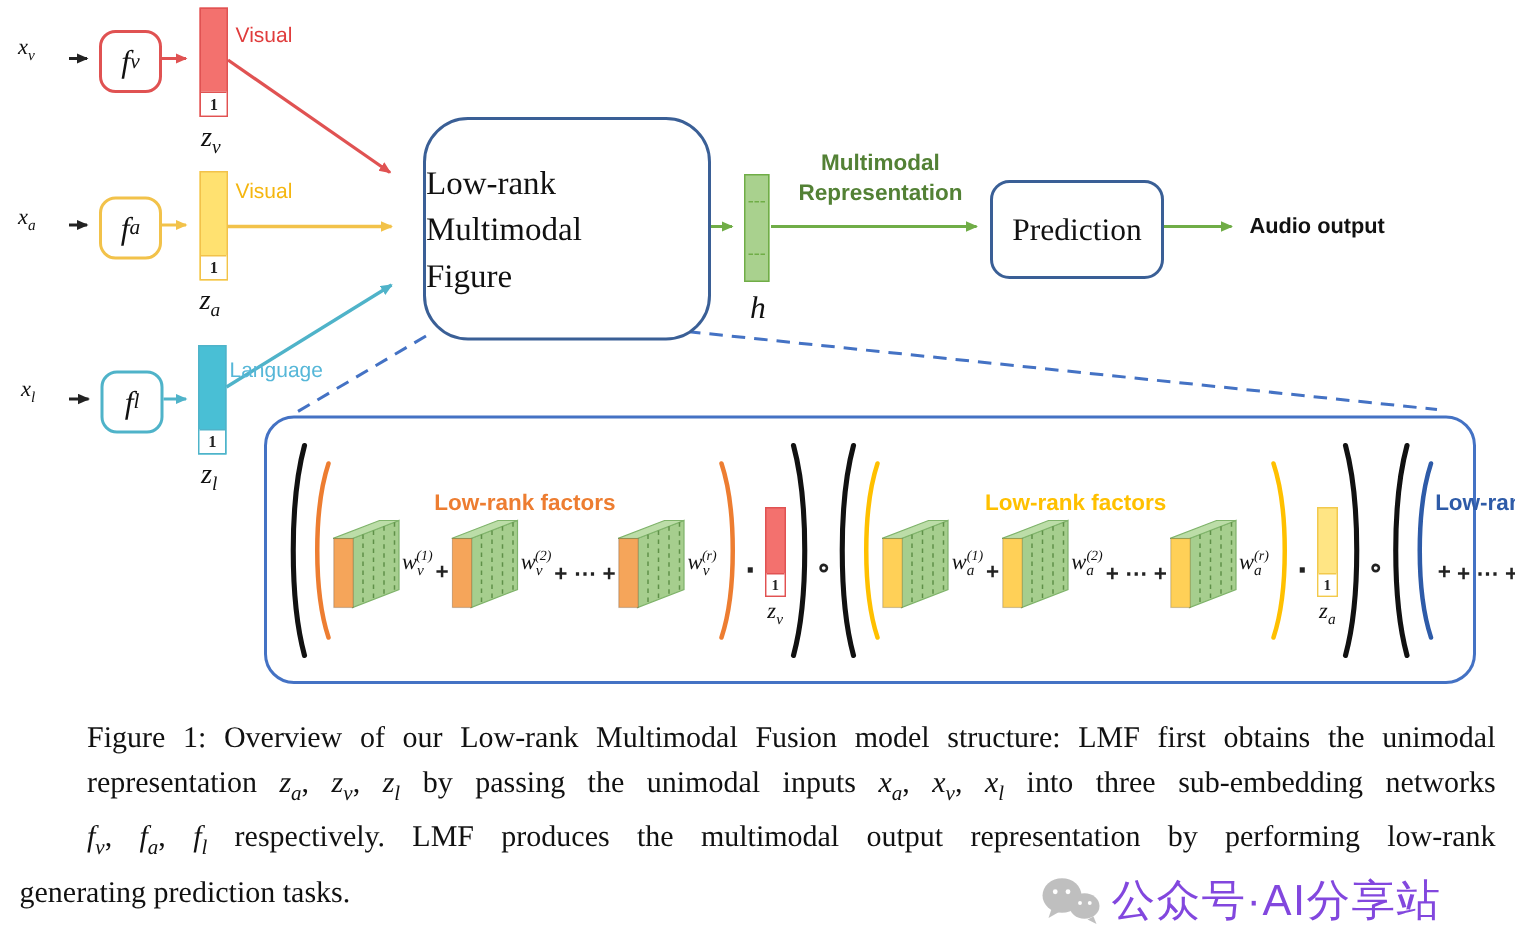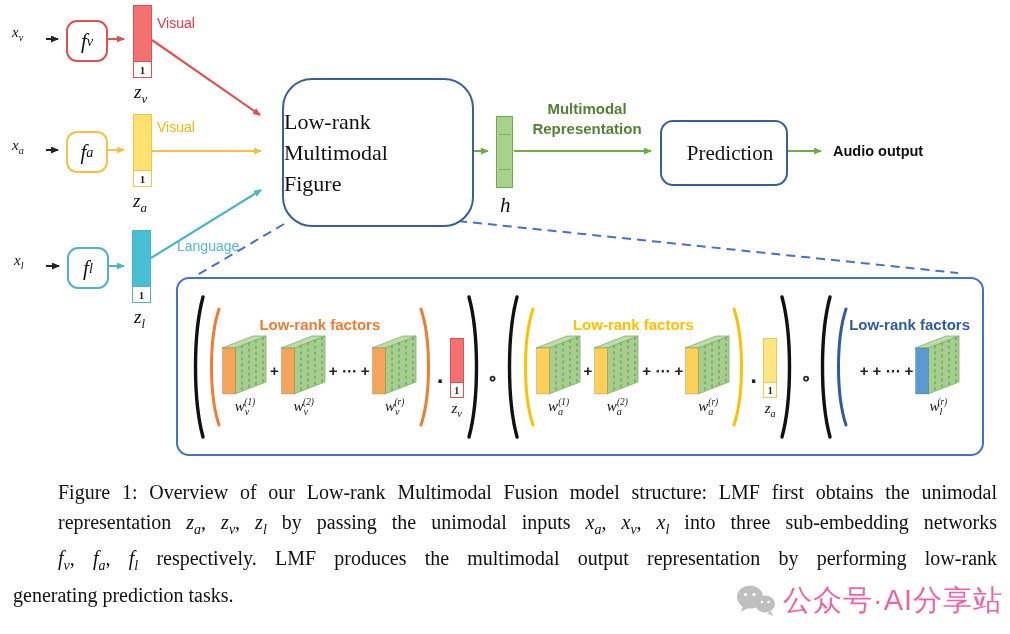--- a/index.html
+++ b/index.html
@@ -30,52 +30,52 @@
   
   .fusion-box{left:270px;top:78px;width:188px;height:145px;border:2.5px solid;border-radius:30px;
       background:#fff;display:flex;flex-direction:column;align-items:flex-start;justify-content:center;
       font-family:"Liberation Serif",serif;font-size:22px;line-height:31px;text-align:center;margin-left:12px;}
   .h-bar{left:496px;top:116px;width:17px;height:72px;border:1.5px solid;box-sizing:border-box;
       display:flex;flex-direction:column;justify-content:space-around;}
   .h-dash{height:0;border-top:1.5px dashed;margin:0 2px;}
   .h-label{left:500px;top:193px;font-size:21px;}
   .mm-label{left:512px;top:99px;width:150px;text-align:center;font-weight:bold;font-size:15px;line-height:20px;}
   .pred-box{left:660px;top:120px;width:112px;height:62px;border:2.5px solid;border-radius:13px;background:#fff;
-      display:flex;align-items:center;justify-content:center;font-family:"Liberation Serif",serif;font-size:21px;padding-left:12px;}
+      display:flex;align-items:center;justify-content:center;font-family:"Liberation Serif",serif;font-size:21px;}
   .task-label{left:833px;top:143px;font-weight:bold;font-size:14.5px;color:#111;}
 
   
   .bigbox{left:176px;top:277px;width:808px;height:179px;border:2.5px solid;border-radius:20px;
       box-sizing:border-box;display:flex;align-items:center;justify-content:space-between;padding:2px 12px;}
   .factor-group{display:flex;align-items:center;}
   .inner{display:flex;align-items:center;}
   .mid{display:flex;flex-direction:column;align-items:center;}
   .factors-title{font-weight:bold;font-size:15px;white-space:nowrap;margin-bottom:1px;}
   .blocks-row{display:flex;align-items:flex-start;}
-  .block-cell{display:flex;flex-direction:column;align-items:center;text-align:right;}
+  .block-cell{display:flex;flex-direction:row;align-items:center;text-align:right;}
   .w-label{font-size:15px;margin-top:1px;white-space:nowrap;}
   .op{font-size:15px;font-weight:bold;margin-top:28px;padding:0 2px;color:#222;white-space:nowrap;}
   .dot-op{font-size:24px;font-weight:bold;color:#222;margin:0 3px;transform:translateY(14px);}
   .z-cell{display:flex;flex-direction:column;align-items:center;margin:0 2px;transform:translateY(12px);}
   .z-bar{width:14px;height:60px;border:1px solid;box-sizing:border-box;display:flex;flex-direction:column;justify-content:flex-end;}
   .z-bar .one-box{height:14px;font-size:10px;}
   .z-label{font-size:15px;margin-top:2px;}
   .compose{font-size:17px;font-weight:bold;color:#222;transform:translateY(12px);padding:0 2px;}
 
   
   .caption{left:13px;top:478px;width:984px;font-family:"Liberation Serif",serif;font-size:20px;
       color:#111;z-index:2;}
   .cap-line{line-height:29.5px;}
   .cap-line.j{text-align:justify;text-align-last:justify;margin-left:45px;}
   .cmath{font-family:"Liberation Serif",serif;font-style:italic;}
   .cmath sub{font-style:italic;font-size:70%;}
 
   
-  .watermark{left:736px;top:581px;display:flex;align-items:center;gap:7px;z-index:1;
-      color:#ec4899;opacity:.85;font-size:29px;letter-spacing:1px;white-space:nowrap;}
+  .watermark{left:694px;top:581px;display:flex;align-items:center;gap:7px;z-index:1;
+      color:#6d28d9;opacity:.85;font-size:29px;letter-spacing:1px;white-space:nowrap;}
 </style>
 </head>
 <body>
 
 <div class="stage">
 
   <svg class="overlay" width="1010" height="634">
     <defs>
       <marker id="ah-black" markerUnits="userSpaceOnUse" markerWidth="10" markerHeight="9" refX="7" refY="3.5" orient="auto">
         <path d="M0,0 L8,3.5 L0,7 Z" fill="#222222"></path>
@@ -132,21 +132,21 @@
   <div class="abs z-top-label math zl-audio"><i>z</i><sub>a</sub></div>
 
   <div class="abs x-label math x-language"><i>x</i><sub>l</sub></div>
   <div class="abs f-box f-language math" style="border-color: rgb(79, 179, 201);">
       <i>f</i>
       <sub>l</sub>
     </div>
   <div class="abs m-bar bar-language" style="background: rgb(73, 191, 213); border-color: rgb(79, 179, 201);">
     <div class="one-box" style="border-color: rgb(79, 179, 201);">1</div>
   </div>
-  <div class="abs m-name name-language" style="color: rgb(86, 183, 216); margin-left: 24px;">Language</div>
+  <div class="abs m-name name-language" style="color: rgb(86, 183, 216);">Language</div>
   <div class="abs z-top-label math zl-language"><i>z</i><sub>l</sub></div>
 
   <div class="abs fusion-box" style="border-color: rgb(58, 95, 150);">
     <div>Low-rank</div>
     <div>Multimodal</div>
     <div>Figure</div>
   </div>
 
   <div class="abs h-bar" style="background: rgb(169, 209, 142); border-color: rgb(112, 173, 71);">
     <div class="h-dash" style="border-color: rgb(112, 173, 71);"></div>
@@ -154,21 +154,21 @@
   </div>
   <div class="abs h-label math"><i>h</i></div>
   <div class="abs mm-label" style="color: rgb(83, 129, 53);">
     <div>Multimodal</div>
     <div>Representation</div>
   </div>
 
   <div class="abs pred-box" style="border-color: rgb(58, 95, 150);">Prediction</div>
   <div class="abs task-label">Audio output</div>
 
-  <div class="abs bigbox" style="border-color: rgb(68, 114, 196); border-radius: 13px;">
+  <div class="abs bigbox" style="border-color: rgb(68, 114, 196);">
     <div style="display:flex;align-items:center;width:100%;justify-content:space-between;">
         <div class="factor-group">
           <svg width="16" height="150" viewBox="0 0 16 150">
     <path d="M13,5 C3,42.00000000000001 3,108 13,145" fill="none" stroke="#111" stroke-width="3.4" stroke-linecap="round"></path>
           </svg>
           <div class="inner">
             <svg width="16" height="126" viewBox="0 0 16 126">
     <path d="M13,5 C3,35.28 3,90.72 13,121" fill="none" stroke="#ED7D31" stroke-width="3" stroke-linecap="round"></path>
             </svg>
             <div class="mid">

